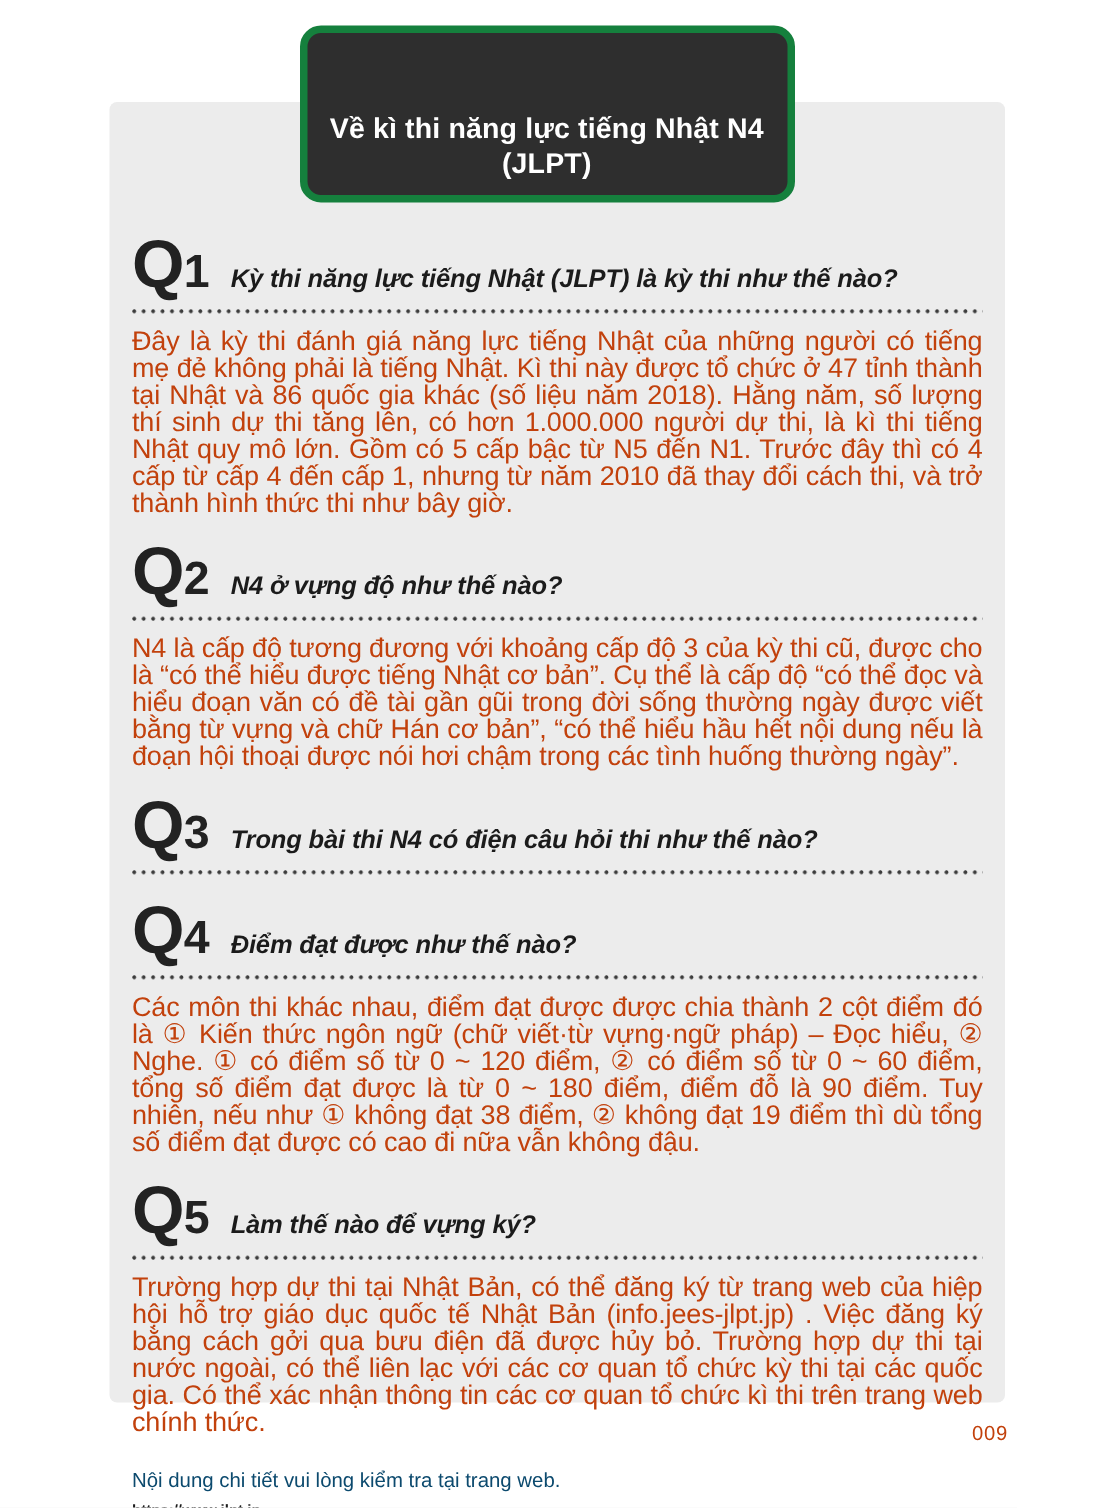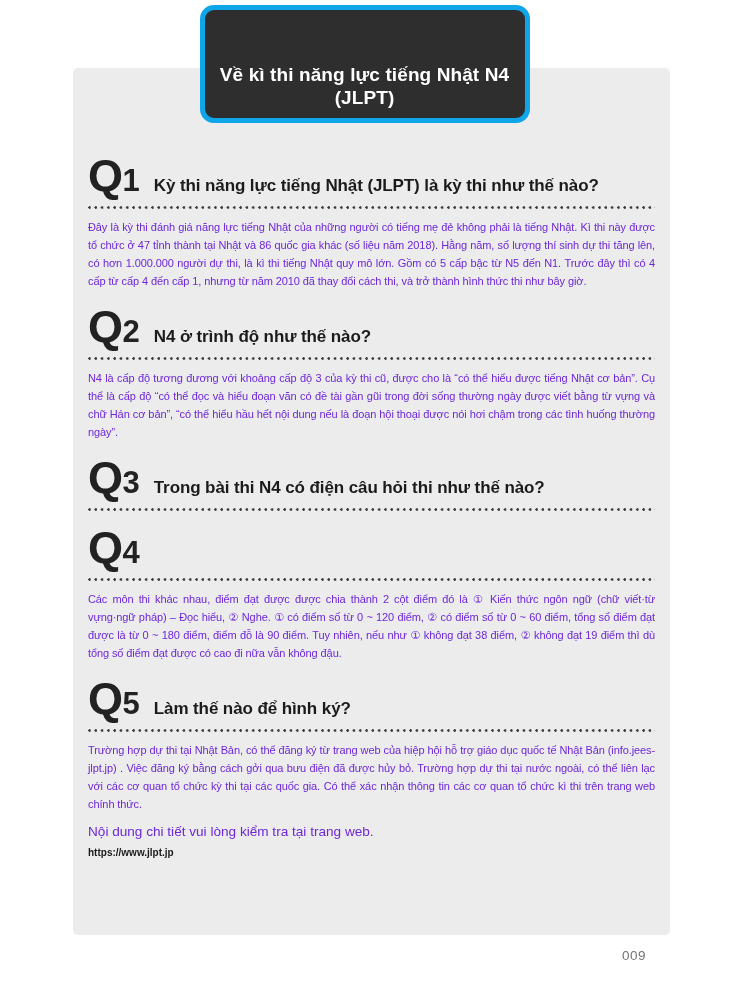--- a/index.html
+++ b/index.html
@@ -3,51 +3,51 @@
 <meta charset="utf-8">
 <style>
   * { margin:0; padding:0; box-sizing:border-box; }
   html,body { width:729px; height:1005px; background:#ffffff;
     font-family:"Liberation Sans","DejaVu Sans",sans-serif; color:#1e1e1e; }
   .stage { position:relative; width:729px; height:1005px; overflow:hidden; }
 
   .card { position:absolute; left:73px; top:68px; width:597px; height:867px;
     background:var(--card-bg,#ececec); border-radius:5px; }
 
-  .header-box { position:absolute; left:50%; transform:translateX(-50%); top:5px;
+  .header-box { position:absolute; left:50%; transform:translateX(-50%); top:17px;
     width:330px; height:118px; background:var(--header-bg,#2e2e2e);
-    border:5px solid #0ea5e9; border-radius:14px; z-index:2;
+    border:5px solid #15803d; border-radius:14px; z-index:2;
     display:flex; flex-direction:column; justify-content:flex-end; align-items:center;
     padding-bottom:9px; }
   .header-box .ttl { color:#ffffff; font-weight:bold; font-size:19px; line-height:23px;
     text-align:center; letter-spacing:.1px; }
 
   .content { position:absolute; left:88px; top:68px; width:567px; padding-top:82px; }
 
   .section { margin-top:11px; }
   .section:first-child { margin-top:0; }
 
   .q-row { display:flex; align-items:baseline; }
   .q-letter { font-size:45px; font-weight:800; letter-spacing:-1.5px; color:#222222; }
   .q-number { font-size:31px; font-weight:800; color:#222222; margin-left:1px; }
   .q-text { font-size:17px; font-weight:bold; margin-left:14px; color:#1b1b1b;
-    letter-spacing:-.1px; }
+    letter-spacing:-.1px;font-style:italic; }
 
   .dotted { height:3px; margin-top:4px;
     background-image:radial-gradient(circle at 1.5px 1.5px,#3c3c3c 1.1px,transparent 1.5px);
     background-size:6.3px 3px; background-repeat:repeat-x; }
 
-  .answer { margin-top:9px; font-size:11px; line-height:18px; text-align:justify;
-    color:#6d28d9; letter-spacing:-.1px; }
+  .answer { margin-top:9px; font-size:18px; line-height:18px; text-align:justify;
+    color:#c2410c; letter-spacing:-.1px; }
 
-  .footer-note { margin-top:9px; font-size:13.6px; line-height:20px; color:#6d28d9; }
+  .footer-note { margin-top:20px; font-size:13.6px; line-height:20px; color:#0c4a6e; }
   .footer-url { font-weight:bold; font-size:10px; line-height:21px; color:#1b1b1b; }
 
-  .page-number { position:absolute; top:948px; right:83px; font-size:13.5px;
-    color:#737373; letter-spacing:.5px; }
+  .page-number { position:absolute; top:948px; right:57px; font-size:13.5px;
+    color:#c2410c; letter-spacing:.5px; }
 </style>
 </head>
 <body>
 
 <div class="stage">
 
   <div class="card"></div>
 
   <div class="header-box">
     <div class="ttl">Về kì thi năng lực tiếng Nhật N4</div>
@@ -63,49 +63,50 @@
         <span class="q-text">Kỳ thi năng lực tiếng Nhật (JLPT) là kỳ thi như thế nào?</span>
       </div>
       <div class="dotted"></div>
       <p class="answer">Đây là kỳ thi đánh giá năng lực tiếng Nhật của những người có tiếng mẹ đẻ không phải là tiếng Nhật. Kì thi này được tổ chức ở 47 tỉnh thành tại Nhật và 86 quốc gia khác (số liệu năm 2018). Hằng năm, số lượng thí sinh dự thi tăng lên, có hơn 1.000.000 người dự thi, là kì thi tiếng Nhật quy mô lớn. Gồm có 5 cấp bậc từ N5 đến N1. Trước đây thì có 4 cấp từ cấp 4 đến cấp 1, nhưng từ năm 2010 đã thay đổi cách thi, và trở thành hình thức thi như bây giờ.</p>
     </div>
 
     <div class="section">
       <div class="q-row">
         <span class="q-letter">Q</span>
         <span class="q-number">2</span>
-        <span class="q-text">N4 ở trình độ như thế nào?</span>
+        <span class="q-text">N4 ở vựng độ như thế nào?</span>
       </div>
       <div class="dotted"></div>
       <p class="answer">N4 là cấp độ tương đương với khoảng cấp độ 3 của kỳ thi cũ, được cho là “có thể hiểu được tiếng Nhật cơ bản”. Cụ thể là cấp độ “có thể đọc và hiểu đoạn văn có đề tài gần gũi trong đời sống thường ngày được viết bằng từ vựng và chữ Hán cơ bản”, “có thể hiểu hầu hết nội dung nếu là đoạn hội thoại được nói hơi chậm trong các tình huống thường ngày”.</p>
     </div>
 
     <div class="section">
       <div class="q-row">
         <span class="q-letter">Q</span>
         <span class="q-number">3</span>
         <span class="q-text">Trong bài thi N4 có điện câu hỏi thi như thế nào?</span>
       </div>
       <div class="dotted"></div>
     </div>
 
     <div class="section">
       <div class="q-row">
         <span class="q-letter">Q</span>
         <span class="q-number">4</span>
+        <span class="q-text">Điểm đạt được như thế nào?</span>
       </div>
       <div class="dotted"></div>
       <p class="answer">Các môn thi khác nhau, điểm đạt được được chia thành 2 cột điểm đó là ① Kiến thức ngôn ngữ (chữ viết·từ vựng·ngữ pháp) – Đọc hiểu, ② Nghe. ① có điểm số từ 0 ~ 120 điểm, ② có điểm số từ 0 ~ 60 điểm, tổng số điểm đạt được là từ 0 ~ 180 điểm, điểm đỗ là 90 điểm. Tuy nhiên, nếu như ① không đạt 38 điểm, ② không đạt 19 điểm thì dù tổng số điểm đạt được có cao đi nữa vẫn không đậu.</p>
     </div>
 
     <div class="section">
       <div class="q-row">
         <span class="q-letter">Q</span>
         <span class="q-number">5</span>
-        <span class="q-text">Làm thế nào để hình ký?</span>
+        <span class="q-text">Làm thế nào để vựng ký?</span>
       </div>
       <div class="dotted"></div>
       <p class="answer">Trường hợp dự thi tại Nhật Bản, có thể đăng ký từ trang web của hiệp hội hỗ trợ giáo dục quốc tế Nhật Bản (info.jees-jlpt.jp) . Việc đăng ký bằng cách gởi qua bưu điện đã được hủy bỏ. Trường hợp dự thi tại nước ngoài, có thể liên lạc với các cơ quan tổ chức kỳ thi tại các quốc gia. Có thể xác nhận thông tin các cơ quan tổ chức kì thi trên trang web chính thức.</p>
     </div>
 
     <div class="footer-note">Nội dung chi tiết vui lòng kiểm tra tại trang web.</div>
     <div class="footer-url">https://www.jlpt.jp</div>
 
   </div>
 

